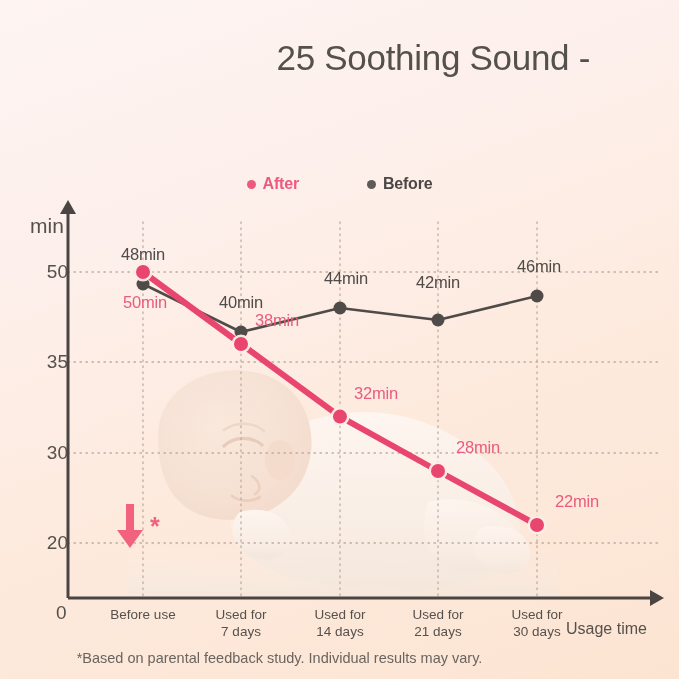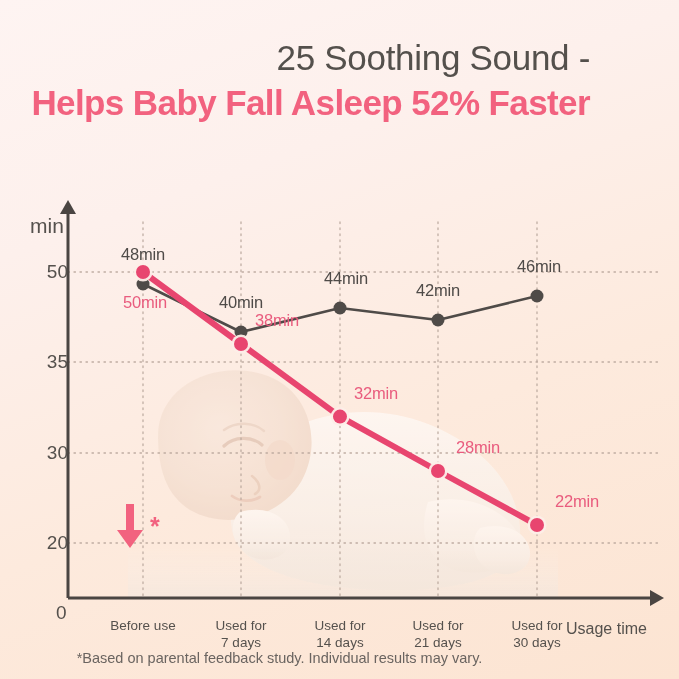--- a/index.html
+++ b/index.html
@@ -56,21 +56,21 @@
 
   .ytick {
     position: absolute; right: 0; width: 46px; text-align: right;
     font-size: 19px; color: #55514d; transform: translateY(-50%);
   }
   .ytick-wrap { position: absolute; left: 0; width: 68px; top: 0; height: 525px; }
 
   .xtick {
     position: absolute; transform: translateX(-50%);
     font-size: 13.5px; color: #55514d; text-align: center; line-height: 17px;
-    white-space: pre-line; top: 606px; width: 100px; margin-top: 11px;
+    white-space: pre-line; top: 606px; width: 100px;
   }
 
   
   .vlabel {
     position: absolute; font-size: 16.5px; white-space: nowrap;
     transform: translate(-50%, -50%); letter-spacing: -0.2px;
   }
   .vlabel.before { color: #4f4b48; }
   .vlabel.after  { color: #e95c7e; }
 
@@ -89,23 +89,32 @@
     font-size: 14.5px; color: #6a6460;
   }
 </style>
 </head>
 <body>
 
 <div id="stage">
 
   <div class="title-wrap">
     <div class="title-line1">25 Soothing Sound -</div>
-    <div class="title-line2">Helps Baby Fall Asleep 52% Faster</div>
   </div>
 
+  <div class="legend">
+    <div class="legend-item">
+      <span class="legend-dot after"></span>
+      <span class="legend-label after">After</span>
+    </div>
+    <div class="legend-item">
+      <span class="legend-dot before"></span>
+      <span class="legend-label before">Before</span>
+    </div>
+  </div>
 
   <div id="plot">
 
     <svg class="bg-photo" viewBox="0 0 430 245">
       <defs>
         <radialGradient id="skin" cx="40%" cy="38%" r="62%">
           <stop offset="0%" stop-color="#f7e6da"></stop>
           <stop offset="65%" stop-color="#f2dccd"></stop>
           <stop offset="100%" stop-color="#ecd3c2"></stop>
         </radialGradient>
@@ -198,21 +207,21 @@
 
     <div id="vlabels">
         <div class="vlabel after" style="left: 145px; top: 302px;">50min</div>
         <div class="vlabel after" style="left: 277px; top: 320px;">38min</div>
         <div class="vlabel after" style="left: 376px; top: 392.6px;">32min</div>
         <div class="vlabel after" style="left: 478px; top: 447px;">28min</div>
         <div class="vlabel after" style="left: 577px; top: 501px;">22min</div>
         <div class="vlabel before" style="left: 143px; top: 254px;">48min</div>
         <div class="vlabel before" style="left: 241px; top: 302px;">40min</div>
         <div class="vlabel before" style="left: 346px; top: 278px;">44min</div>
-        <div class="vlabel before" style="left: 438px; top: 290px;">42min</div>
+        <div class="vlabel before" style="left: 438px; top: 282px;">42min</div>
         <div class="vlabel before" style="left: 539px; top: 266px;">46min</div>
       </div>
 
     <div class="callout">
       <svg width="36" height="52" viewBox="0 0 36 52">
         <path d="M14 4 h8 v26 h9 L18 48 L5 30 h9 z" fill="#f2627f"></path>
       </svg>
       <span class="star">*</span>
     </div>
   </div>

